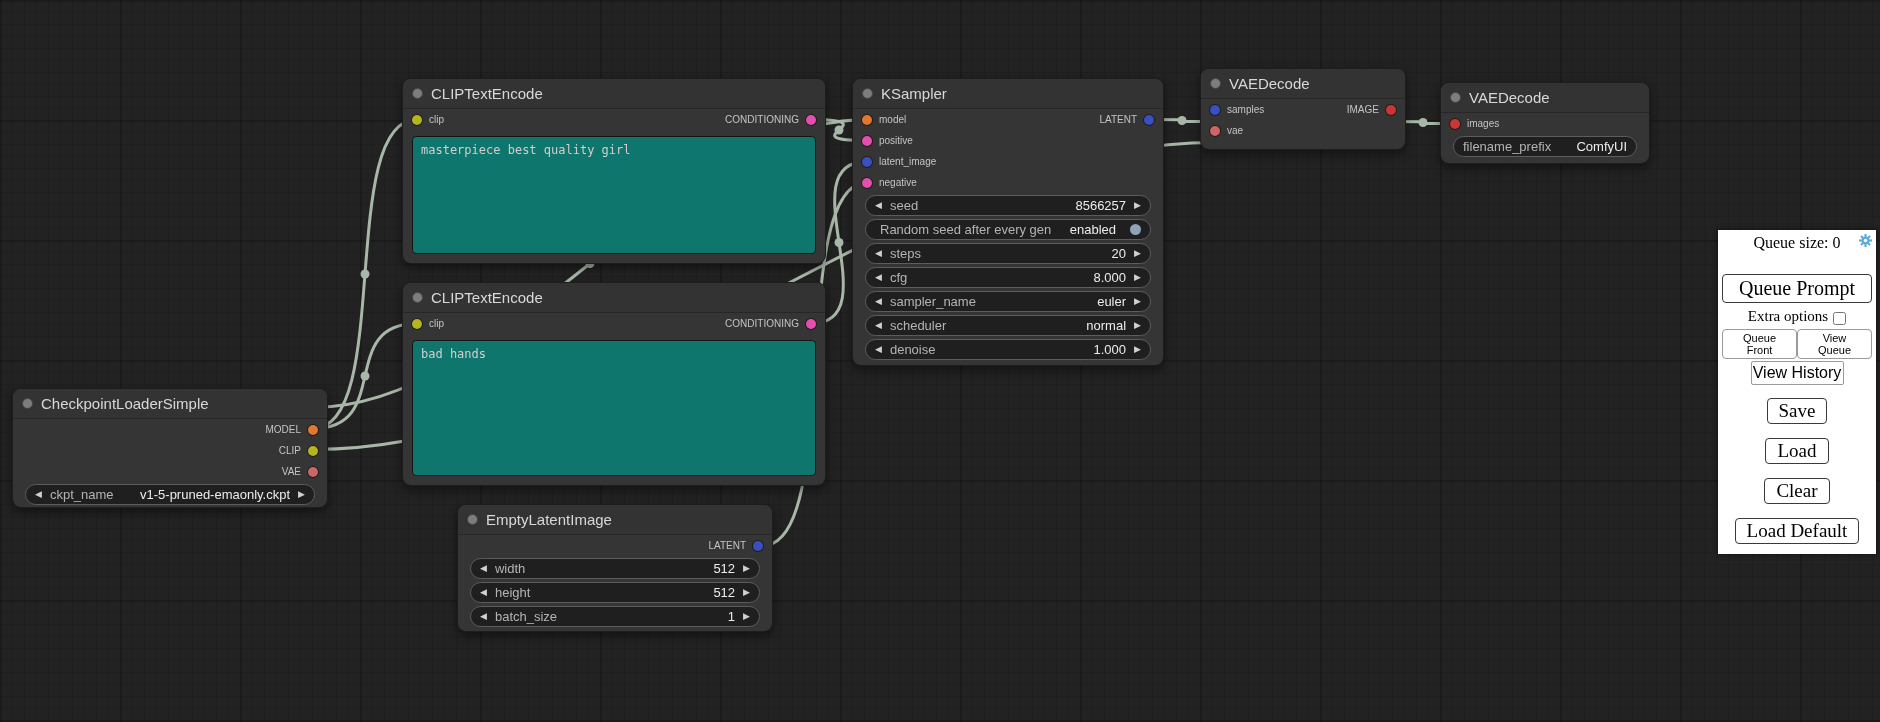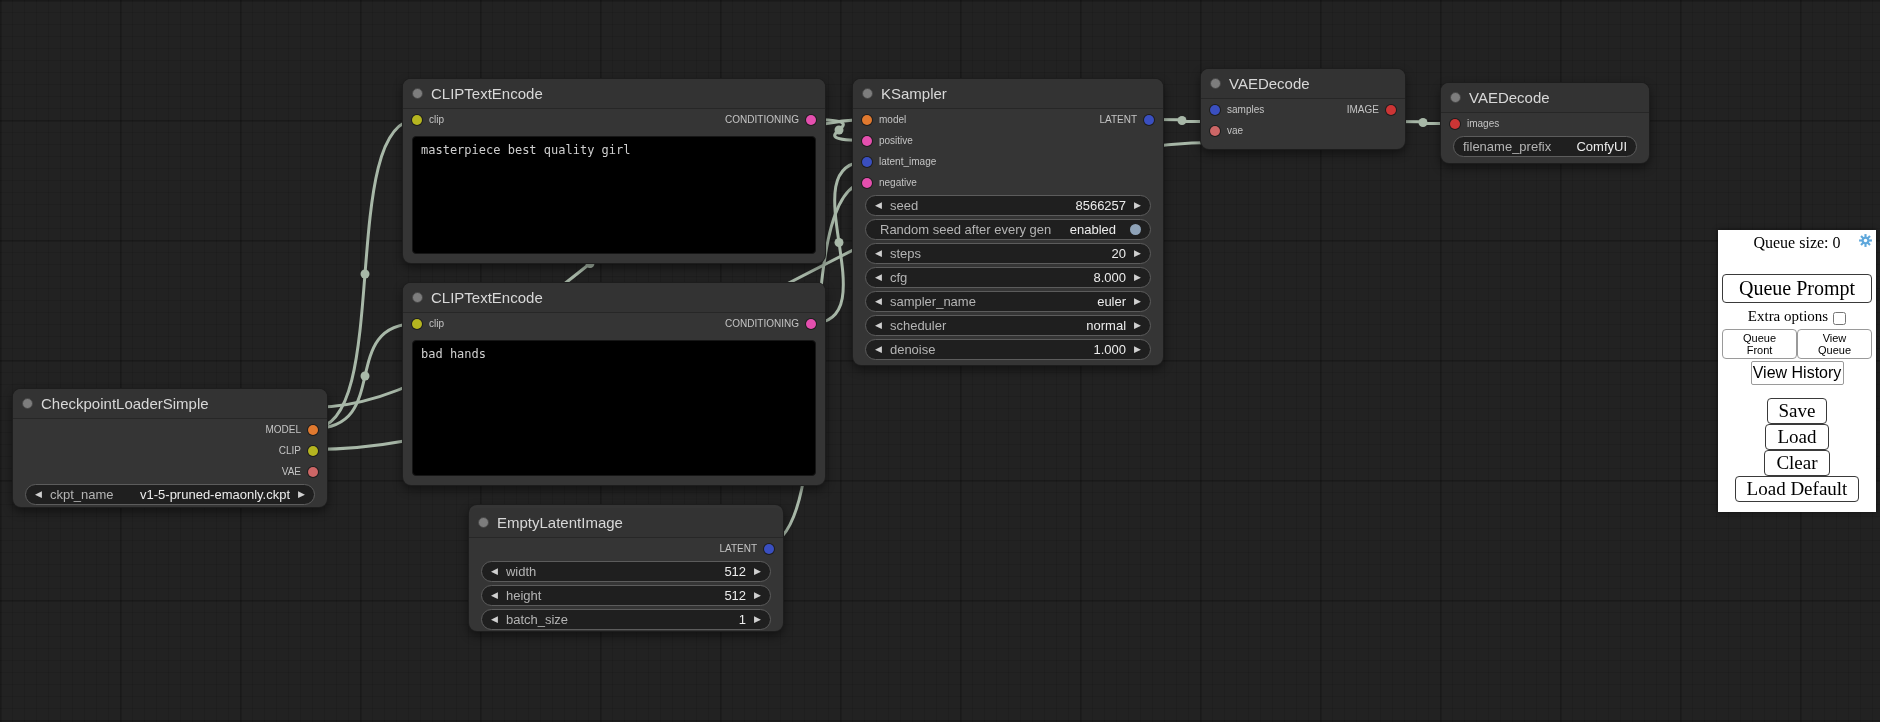--- a/index.html
+++ b/index.html
@@ -29,28 +29,28 @@
   .slot-in { display:flex; align-items:center; gap:7px; }
   .slot-out { display:flex; align-items:center; gap:7px; margin-left:auto; }
   .slot-dot { width:10px; height:10px; border-radius:50%; flex:0 0 10px; box-shadow:0 0 0 1px rgba(0,0,0,.45); }
   .widget { flex:0 0 21px; display:flex; align-items:center; gap:8px; margin:1.5px 12px;
     padding:0 9px; background:#1f1f1f; border:1px solid #5c5c5c; border-radius:11px;
     font-size:13px; color:#b4b4b4; white-space:nowrap; }
   .widget .wvalue { margin-left:auto; color:#ececec; }
   .widget .arrow { font-size:9px; color:#d0d0d0; line-height:1; }
   .widget.toggle { padding-left:14px; }
   .toggle-dot { width:11px; height:11px; border-radius:50%; margin-left:6px; flex:0 0 11px; }
-  .node-textarea { flex:1; margin:6px 9px 9px; background:#000000; border:1px solid #161616;
+  .node-textarea { flex:1; margin:6px 9px 9px; background:#0f766e; border:1px solid #161616;
     border-radius:4px; padding:6px 8px; font-family:"DejaVu Sans Mono",monospace;
     font-size:12px; color:#cfcfcf; white-space:pre-wrap; overflow:hidden; }
 
   #node-checkpoint   { left:12px;   top:366px; width:316px; height:120px;margin-top:22px; }
   #node-clip-pos     { left:402px;  top:78px;  width:424px; height:186px; }
   #node-clip-neg     { left:402px;  top:282px; width:424px; height:204px; }
-  #node-empty-latent { left:468px;  top:504px; width:316px; height:128px;justify-content:flex-end; }
+  #node-empty-latent { left:457px;  top:504px; width:316px; height:128px; }
   #node-ksampler     { left:852px;  top:78px;  width:312px; height:288px; }
   #node-vae-decode   { left:1200px; top:68px;  width:206px; height:82px; }
   #node-save-image   { left:1440px; top:82px;  width:210px; height:82px; }
 
   .menu { position:absolute; left:1718px; top:230px; width:158px; min-height:228px; z-index:3;
     background:#ffffff; color:#000; font-family:"Liberation Serif",serif;
     display:flex; flex-direction:column; align-items:center; padding:3px 4px 10px;
     box-shadow:0 0 5px rgba(0,0,0,.5); }
   .menu-header { position:relative; width:100%; text-align:center; font-size:16px; height:20px; line-height:20px; }
   .gear { position:absolute; right:-1px; top:0; width:15px; height:15px; display:inline-block; }
@@ -58,21 +58,21 @@
     border:1px solid #3a3a3a; border-radius:4px; cursor:pointer; }
   .queue-prompt { width:100%; font-size:20px; padding:2px 12px; margin-top:21px; }
   .extra { display:flex; align-items:flex-end; justify-content:center; gap:5px; font-size:15px; margin:5px 0 4px; width:100%; }
   .extra input { width:13px; height:13px; }
   .qrow { display:flex; width:100%; }
   .qrow button { flex:1; font-size:11px; font-family:Liberation Sans, sans-serif;
     border:1px solid #9a9a9a; border-radius:4px; padding:2px 8px; }
   .vh-row { width:100%; display:flex; justify-content:center; margin-top:2px; }
   .vh-row button { width:62%; font-size:16px; font-family:"Liberation Sans",sans-serif;
     border:1px solid #9a9a9a; border-radius:2px; padding:2px 0; }
-  .big { font-size:19px; padding:1px 11px; margin-top:0; }
+  .big { font-size:19px; padding:1px 11px; margin-top:14px; }
   .big.first { margin-top:13px; }
 </style>
 </head>
 <body style="background-color: rgb(34, 34, 34);">
 
 <svg id="link-layer">
     <path d="M 313 407.5 C 506.9 407.5 673.1 119.5 867 119.5" fill="none" stroke="#A8B8A8" stroke-width="3" stroke-linecap="round"></path>
     <circle cx="590" cy="263.5" r="4.5" fill="#A8B8A8"></circle>
     <path d="M 313 428.5 C 393 428.5 337 119.5 417 119.5" fill="none" stroke="#A8B8A8" stroke-width="3" stroke-linecap="round"></path>
     <circle cx="365" cy="274" r="4.5" fill="#A8B8A8"></circle>

